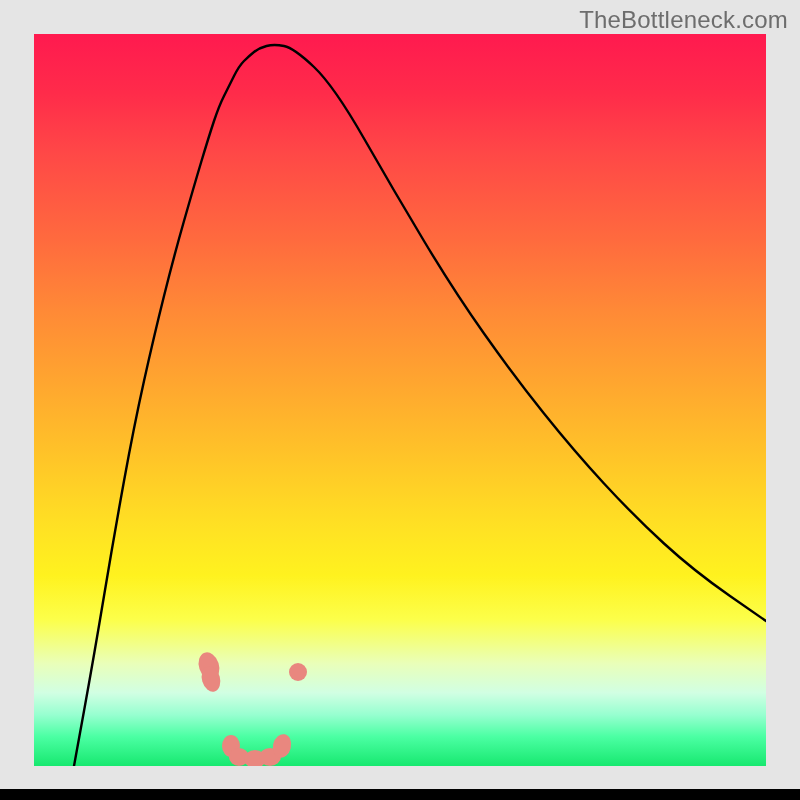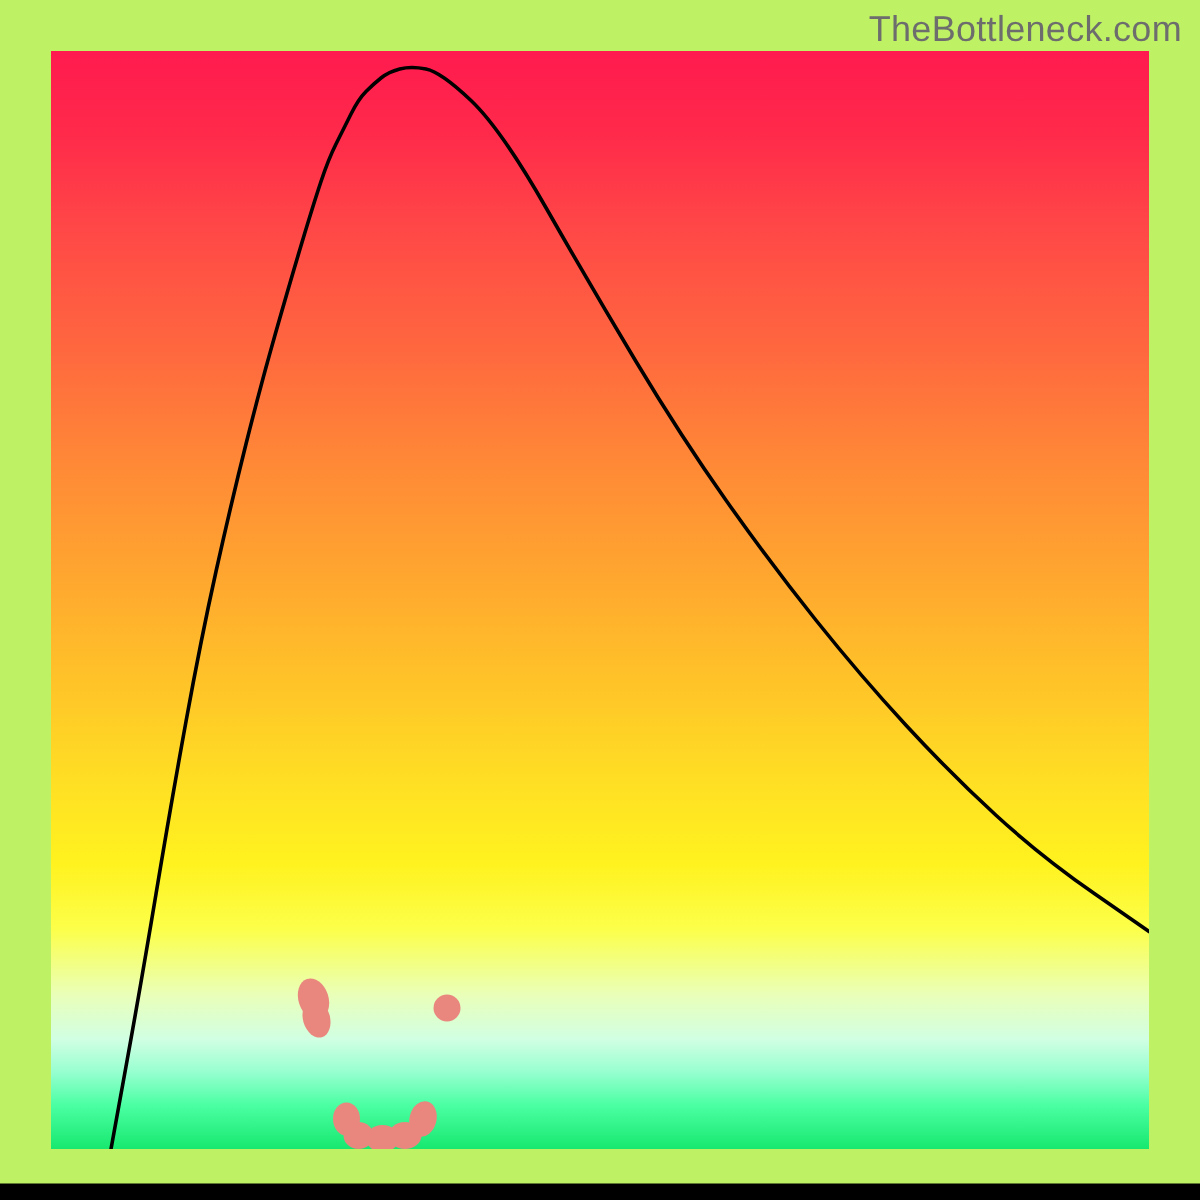--- a/index.html
+++ b/index.html
@@ -10,21 +10,21 @@
     background: #000;
     overflow: hidden;
     font-family: Arial, Helvetica, sans-serif;
   }
   .frame {
     position: absolute;
     left: 0;
     top: 0;
     width: 800px;
     height: 789px;
-    background: #bef264;
+    background: #e5e5e5;
   }
   .plot-area {
     position: absolute;
     left: 34px;
     top: 34px;
     width: 732px;
     height: 732px;
     overflow: hidden;
   }
   .gradient {

